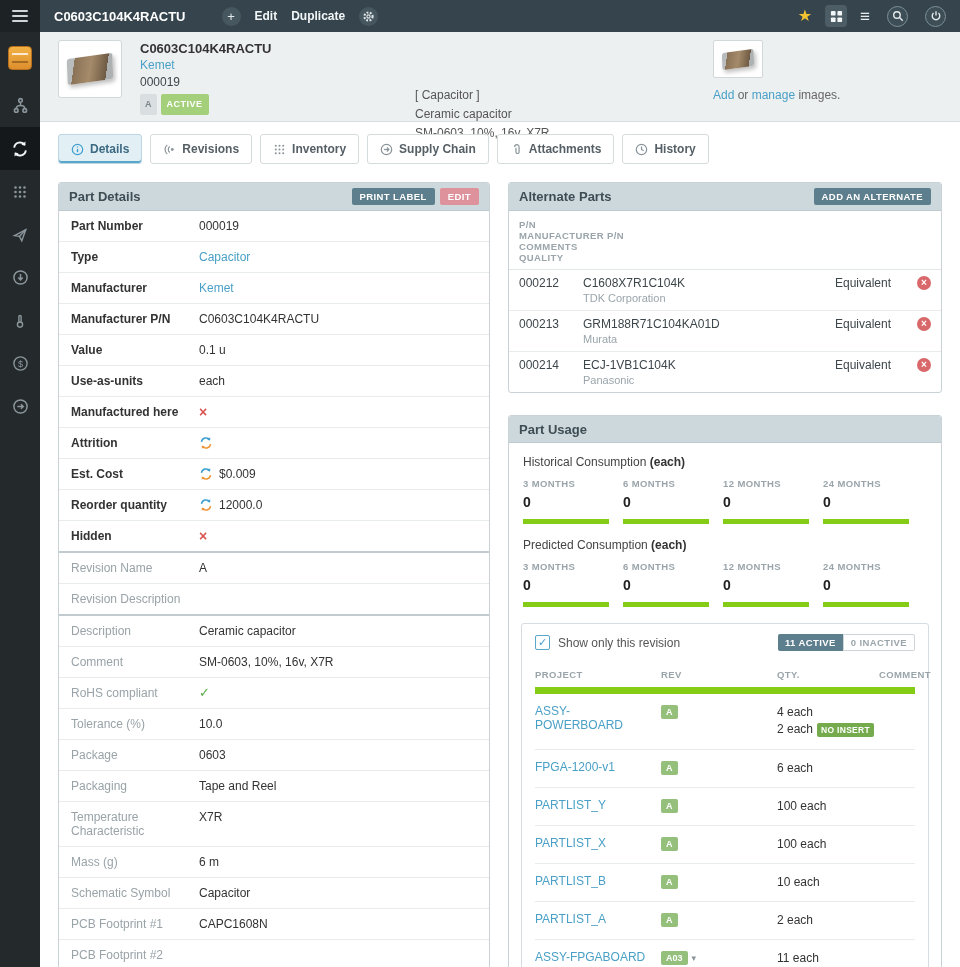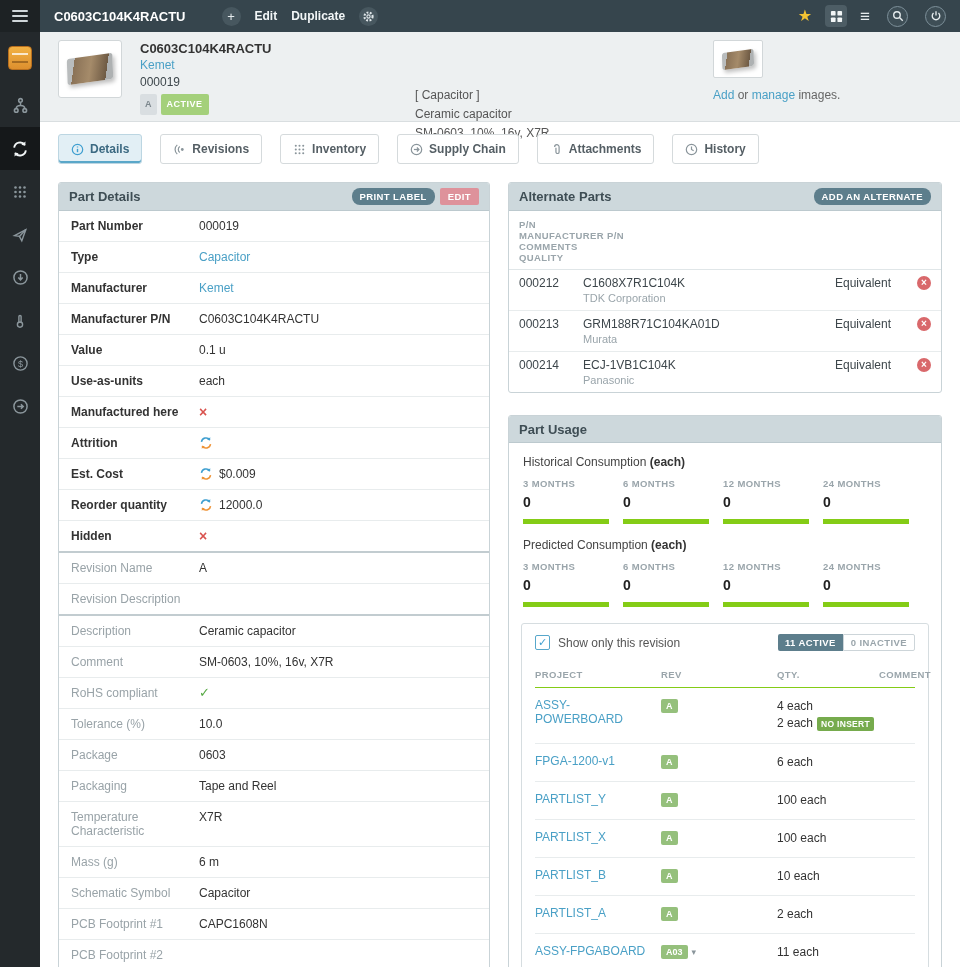--- a/index.html
+++ b/index.html
@@ -47,36 +47,36 @@
   .ph-badges { margin-top:3px; display:flex; align-items:center; gap:4px; }
   .badge-a { background:#d9dee1; color:#7b868c; font-size:9px; font-weight:bold; padding:2px 5px; border-radius:2px; }
   .badge-status { background:#a4d07b; color:#fff; font-size:9px; font-weight:bold; padding:2px 6px; border-radius:2px; letter-spacing:.5px; }
   .ph-mid { position:absolute; left:375px; top:10px; line-height:19px; color:#555;margin-top:44px; }
   .ph-thumb { position:absolute; left:673px; top:8px; width:50px; height:38px; background:#fff; border:1px solid #d2d7d9; border-radius:2px;
               display:flex; align-items:center; justify-content:center; cursor:pointer; }
   .ph-imgtext { position:absolute; left:673px; top:56px; color:#666; }
   .link { color:#4aa0c6; cursor:pointer; }
 
   
-  .tabs { position:absolute; left:58px; top:134px; display:flex; gap:18px; }
+  .tabs { position:absolute; left:58px; top:134px; display:flex; gap:8px; }
   .tab { display:flex; align-items:center; gap:6px; padding:7px 12px; border:1px solid #d5dadc; border-radius:3px;
          background:#fff; color:#555f65; font-size:12px; font-weight:bold; cursor:pointer; }
   .tab svg { color:#8a959b; }
   .tab.active { background:#e2eff5; border-color:#bcd6e2; color:#3c6a82; box-shadow:inset 0 -2px 0 #5aa7c9; }
   .tab.active svg { color:#3f9fd0; }
 
   
   .left-col  { position:absolute; left:58px;  top:182px; width:432px; }
   .right-col { position:absolute; left:508px; top:182px; width:434px; }
   .panel { border:1px solid #c9d3d7; border-radius:3px; background:#fff; margin-bottom:22px; }
   .panel-header { background:#cdd8dc; border-bottom:1px solid #bcc9ce; padding:5px 10px; min-height:27px;
                   display:flex; align-items:center; border-radius:2px 2px 0 0; }
   .panel-title { font-weight:bold; font-size:13px; color:#3e4d54; }
   .panel-actions { margin-left:auto; display:flex; gap:5px; }
-  .btn-slate { background:#5d7e8c; color:#fff; font-size:9.5px; font-weight:bold; padding:3px 8px; border-radius:8px; letter-spacing:.4px; cursor:pointer; }
+  .btn-slate { background:#5d7e8c; color:#fff; font-size:9.5px; font-weight:bold; padding:3px 8px; border-radius:2px; letter-spacing:.4px; cursor:pointer; }
   .btn-pink  { background:#de929b; color:#fff; font-size:9.5px; font-weight:bold; padding:3px 8px; border-radius:2px; letter-spacing:.4px; cursor:pointer; }
 
   
   .pd-row { display:flex; border-bottom:1px solid #e8eced; padding:8px 12px; min-height:30px; align-items:flex-start; }
   .pd-row.divider { border-bottom:2px solid #c2ccd0; }
   .pd-label { width:128px; flex:none; font-weight:bold; color:#333; padding-right:8px; line-height:14px; }
   .pd-row.muted .pd-label { font-weight:normal; color:#99a3a8; }
   .pd-value { flex:1; color:#333; display:flex; align-items:center; gap:6px; min-height:14px; }
   .x-mark { color:#d9534f; font-weight:bold; font-size:14px; line-height:12px; }
   .check-mark { color:#56a944; font-weight:bold; font-size:13px; line-height:12px; }
@@ -106,21 +106,21 @@
   .usage-inner { margin:14px 12px 14px; border:1px solid #d6dde0; border-radius:3px; padding:10px 13px 4px; }
   .rev-filter { display:flex; align-items:center; gap:8px; }
   .checkbox { width:15px; height:15px; border:1px solid #57a7cb; border-radius:2px; color:#3f9fd0; font-size:11px; font-weight:bold;
               display:flex; align-items:center; justify-content:center; background:#fff; cursor:pointer; flex:none; }
   .rev-filter-label { color:#555; }
   .filter-badges { margin-left:auto; display:flex; }
   .badge-active-count { background:#5d7e8c; color:#fff; font-size:9.5px; font-weight:bold; padding:3px 7px; border-radius:2px 0 0 2px; letter-spacing:.4px; cursor:pointer; }
   .badge-inactive-count { background:#fff; color:#9aa5ab; border:1px solid #cdd5d9; font-size:9.5px; font-weight:bold; padding:2px 7px; border-radius:0 2px 2px 0; letter-spacing:.4px; cursor:pointer; }
   .usage-table { margin-top:14px; }
   .ut-head,.ut-row { display:flex; align-items:flex-start; }
-  .ut-head { color:#9aa5ab; font-size:9.5px; font-weight:bold; letter-spacing:.4px; padding:4px 0 7px; border-bottom:1px solid #84cc16; }
+  .ut-head { color:#9aa5ab; font-size:9.5px; font-weight:bold; letter-spacing:.4px; padding:4px 0 7px; border-bottom:7px solid #84cc16; }
   .ut-row { padding:10px 0; border-bottom:1px solid #e8eced; }
   .ut-row:last-child { border-bottom:none; }
   .uc-project { width:126px; flex:none; padding-right:6px; word-break:break-word; }
   .uc-rev { width:116px; flex:none; }
   .uc-qty { width:102px; flex:none; }
   .uc-comment { flex:1; text-align:right; }
   .rev-badge { display:inline-block; background:#95c07c; color:#fff; font-size:9px; font-weight:bold; padding:2px 5px; border-radius:2px; }
   .chev { color:#8a959b; font-size:9px; margin-left:4px; }
   .qty-line { color:#333; line-height:17px; white-space:nowrap; }
   .badge-noinsert { background:#76ab4d; color:#fff; font-size:8.5px; font-weight:bold; padding:2px 4px; border-radius:2px; margin-left:4px; letter-spacing:.3px; }

